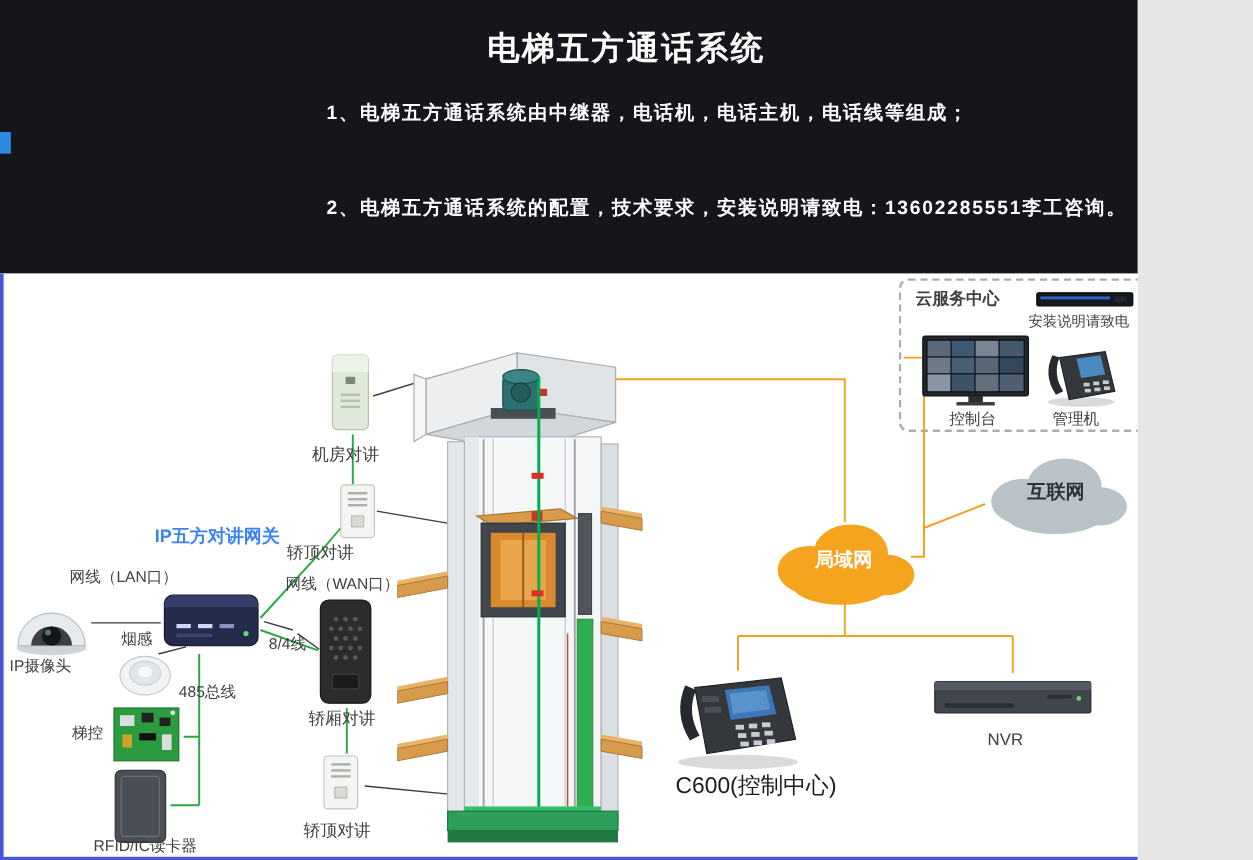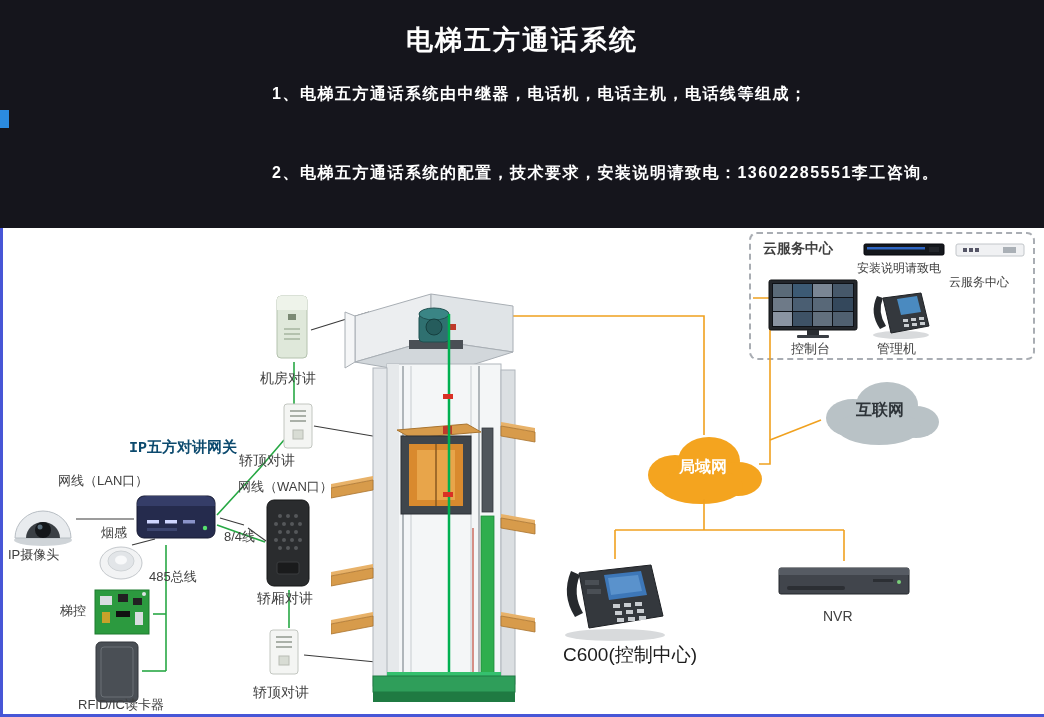--- a/index.html
+++ b/index.html
@@ -1,30 +1,30 @@
 <!DOCTYPE html>
 <html><head>
 <meta charset="utf-8">
 <style>
   html,body{margin:0;padding:0;background:#e6e6e6;}
-  .page{position:relative;width:1044px;height:717px;background:#fff;overflow:hidden;
+  .page{position:relative;width:948px;height:717px;background:#fff;overflow:hidden;
         font-family:"Liberation Sans","DejaVu Sans",sans-serif;}
   .header{position:absolute;left:0;top:0;width:1044px;height:228px;background:#15151c;}
   .title{position:absolute;top:22px;left:0;width:100%;text-align:center;color:#ffffff;
          font-size:27px;font-weight:bold;letter-spacing:2px;}
   .hline{position:absolute;color:#ffffff;font-size:16px;font-weight:bold;letter-spacing:1.5px;white-space:nowrap;}
   .hline1{left:272px;top:84px;}
   .hline2{left:272px;top:163px;}
   .blue-chip{position:absolute;left:0;top:110px;width:9px;height:18px;background:#2b8be0;}
   .diagram{position:absolute;left:0;top:228px;width:1044px;height:489px;background:#ffffff;
            border-left:3px solid #4756d6;border-bottom:3px solid #4756d6;box-sizing:border-box;}
   .abs{position:absolute;}
   .lbl{position:absolute;white-space:nowrap;font-size:14px;color:#404040;z-index:4;}
   .lbl-sm{font-size:13px;}
-  .lbl-blue{color:#0c4a6e;font-weight:bold;font-size:15px;font-family:Liberation Mono, monospace;}
+  .lbl-blue{color:#3b82f6;font-weight:bold;font-size:15px;}
   .lbl-big{font-size:19px;color:#1c1c1c;}
   .cloudbox{position:absolute;left:746px;top:4px;width:282px;height:124px;
             border:2px dashed #a9adb3;border-radius:8px;}
   .cloudbox .lbl{z-index:4;}
   .cloud-wrap{position:absolute;}
   .cloud-wrap span{position:absolute;left:0;top:0;width:100%;height:100%;
                    display:flex;align-items:center;justify-content:center;
                    font-size:16px;font-weight:bold;}
   .cloud-lan span{color:#ffffff;}
   .cloud-inet span{color:#2d3338;}

